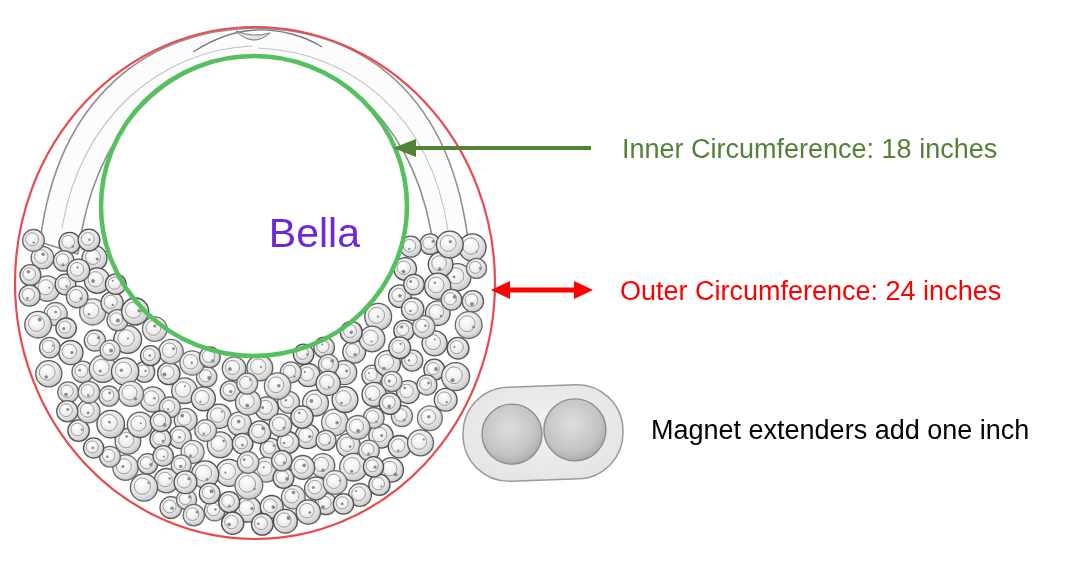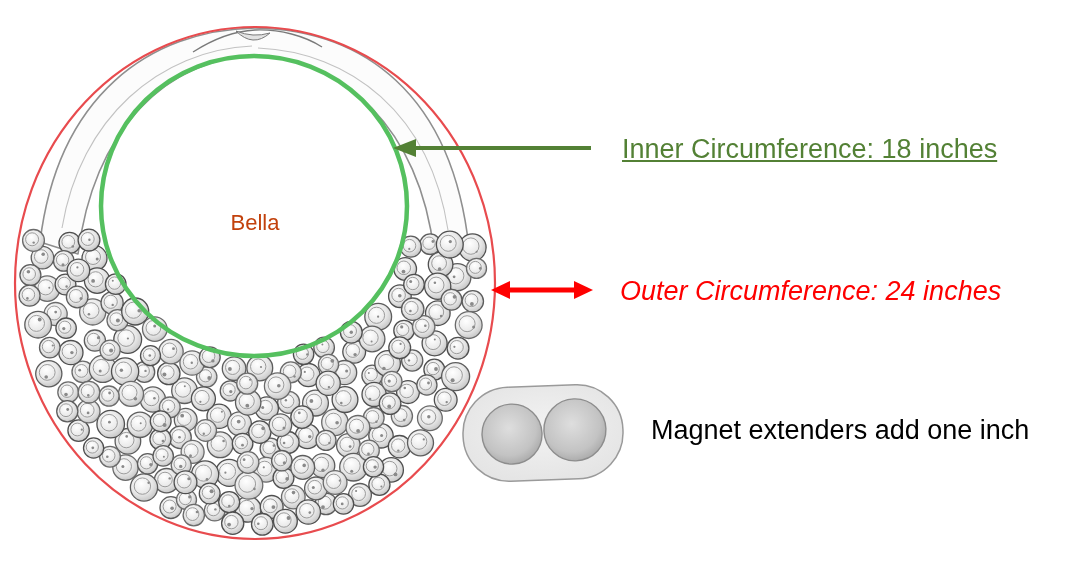--- a/index.html
+++ b/index.html
@@ -22,23 +22,23 @@
   }
   .label {
     position: absolute;
     white-space: nowrap;
     color: #111111;
   }
   .bella {
     left: 150px;
     top: 210px;
     width: 210px;
-    text-align: center;
-    font-size: 22px;
-    color: #c2410c;
+    text-align: right;
+    font-size: 41px;
+    color: #6d28d9;
   }
   .ann {
     font-size: 27px;
   }
   #inner-label { left: 622px; top: 134px; }
   #outer-label { left: 620px; top: 276px; }
   #magnet-label { left: 638px; top: 415px; margin-left: 13px; }
 </style>
 </head>
 <body>
@@ -607,18 +607,18 @@
 
     <g transform="rotate(-2 543 433)">
       <rect x="463" y="386" width="160" height="94" rx="46" ry="46" fill="url(#magnetBody)" stroke="#9a9a9a" stroke-width="1.5"></rect>
       <circle cx="512" cy="433" r="30" fill="url(#magnetDisc)" stroke="#8d8d8d" stroke-width="1.4"></circle>
       <circle cx="575" cy="431" r="31" fill="url(#magnetDisc)" stroke="#8d8d8d" stroke-width="1.4"></circle>
     </g>
   </svg>
 
   <div class="label bella">Bella</div>
 
-  <div class="label ann" id="inner-label" style="color: rgb(83, 129, 53); text-decoration: underline;">Inner Circumference: 18 inches</div>
-
-  <div class="label ann" id="outer-label" style="color: rgb(254, 0, 0); font-style: italic;">Outer Circumference: 24 inches</div>
+  <div class="label ann" id="inner-label" style="color: rgb(83, 129, 53);">Inner Circumference: 18 inches</div>
+
+  <div class="label ann" id="outer-label" style="color: rgb(254, 0, 0);">Outer Circumference: 24 inches</div>
 
   <div class="label ann" id="magnet-label" style="color: rgb(0, 0, 0);">Magnet extenders add one inch</div>
 </div>
 
 </body></html>

